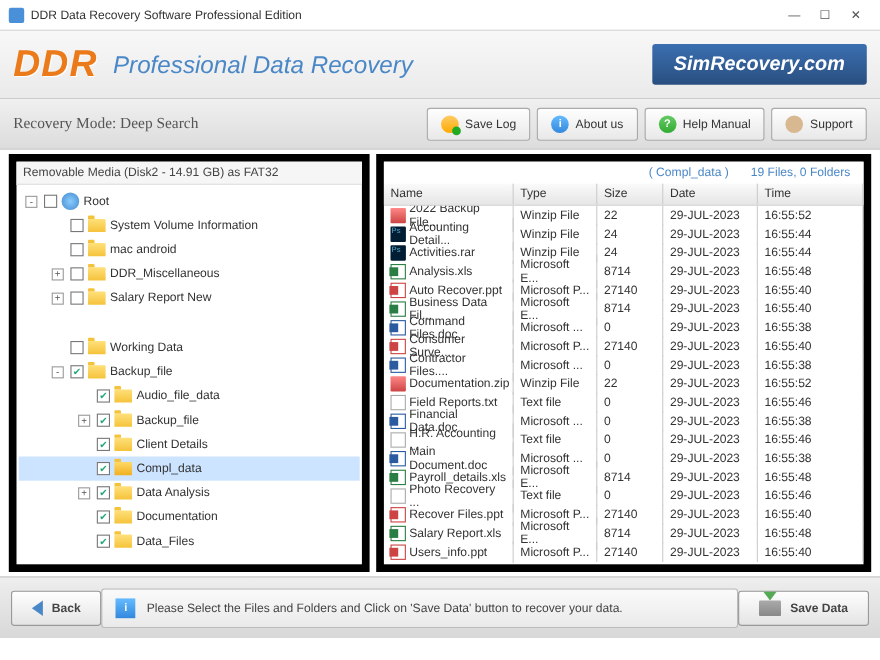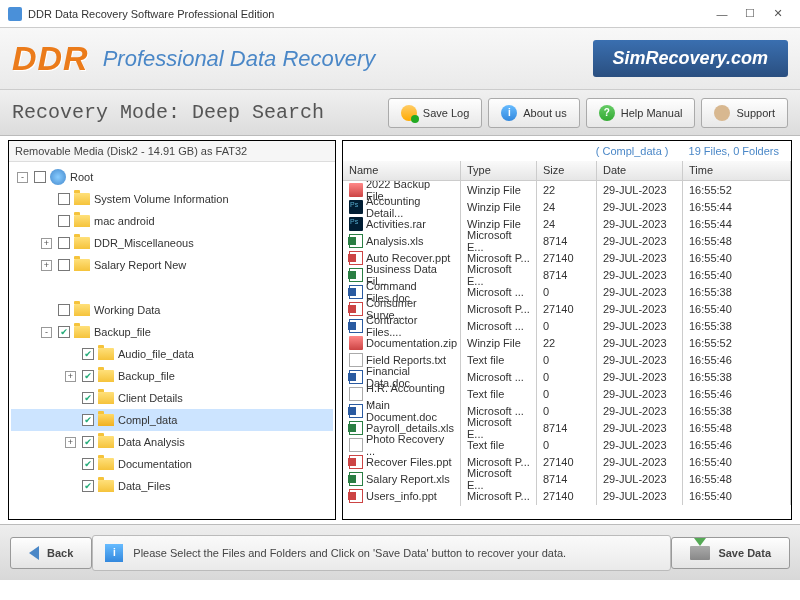--- a/index.html
+++ b/index.html
@@ -6,30 +6,30 @@
 body{width:800px;height:600px;background:#fff;overflow:hidden}
 .titlebar{height:28px;display:flex;align-items:center;padding:0 8px;border-bottom:1px solid #ccc}
 .titlebar .ico{width:14px;height:14px;background:#4a90d9;margin-right:6px;border-radius:2px}
 .titlebar .ttl{flex:1;color:#333}
 .titlebar .wbtn{width:28px;height:20px;display:flex;align-items:center;justify-content:center;cursor:pointer;color:#555}
 .header{height:62px;background:linear-gradient(#f8f8f8,#eaeaea);border-bottom:1px solid #ccc;padding:6px 12px;display:flex;align-items:center}
 .ddr{font-size:34px;font-weight:bold;font-style:italic;color:#eb7b1a;letter-spacing:1px;text-shadow:1px 1px #fff}
 .ptitle{font-size:22px;color:#4a87c7;margin-left:14px;font-style:italic}
 .brand{margin-left:auto;background:linear-gradient(#3a6fb0,#2a4f80);color:#fff;font-style:italic;font-size:18px;font-weight:bold;padding:8px 20px;border-radius:3px}
 .toolbar{height:46px;background:linear-gradient(#f0f0f0,#dcdcdc);border-bottom:1px solid #bbb;display:flex;align-items:center;padding:0 12px}
-.mode{font-family:Liberation Mono, monospace;font-size:20px;color:#555;flex:1}
+.mode{font-family:Liberation Serif, serif;font-size:14px;color:#555;flex:1}
 .tbtn{background:linear-gradient(#fefefe,#e8e8e8);border:1px solid #aaa;border-radius:3px;padding:6px 12px;margin-left:6px;display:flex;align-items:center;cursor:pointer;font-size:12px;color:#333}
 .tbtn .ic{width:16px;height:16px;margin-right:6px;border-radius:50%}
 .ic-save{background:linear-gradient(#fc6,#fa0);position:relative}
 .ic-save::after{content:'';position:absolute;bottom:-2px;right:-2px;width:8px;height:8px;background:#2a2;border-radius:50%}
 .ic-about{background:linear-gradient(#6bf,#38d);color:#fff;display:flex;align-items:center;justify-content:center;font-weight:bold;font-size:10px}
 .ic-help{background:linear-gradient(#6c6,#3a3);color:#fff;display:flex;align-items:center;justify-content:center;font-weight:bold;font-size:10px}
 .ic-support{background:#d8b890;border-radius:50% 50% 0 0}
 .content{display:flex;height:388px;padding:4px 8px;gap:6px}
-.panel{border:1px solid #000000;background:#fff;display:flex;flex-direction:column}
+.panel{border:7px solid #000000;background:#fff;display:flex;flex-direction:column}
 .left{width:328px}
 .right{flex:1}
 .panelhead{padding:4px 6px;background:#f6f6f6;border-bottom:1px solid #ddd;font-size:11px;color:#444}
 .rhead{display:flex;justify-content:flex-end;gap:20px;padding:4px 12px;background:#fff;color:#4a87c7;font-size:11px}
 .tree{flex:1;overflow-y:auto;padding:4px 2px;position:relative}
 .tree::-webkit-scrollbar{width:14px}
 .tree::-webkit-scrollbar-track{background:#f0f0f0}
 .tree::-webkit-scrollbar-thumb{background:#c0c0c0;border:1px solid #aaa}
 .tn{display:flex;align-items:center;height:22px;padding-left:4px;cursor:pointer;white-space:nowrap}
 .tn.sel{background:#cce4ff}

